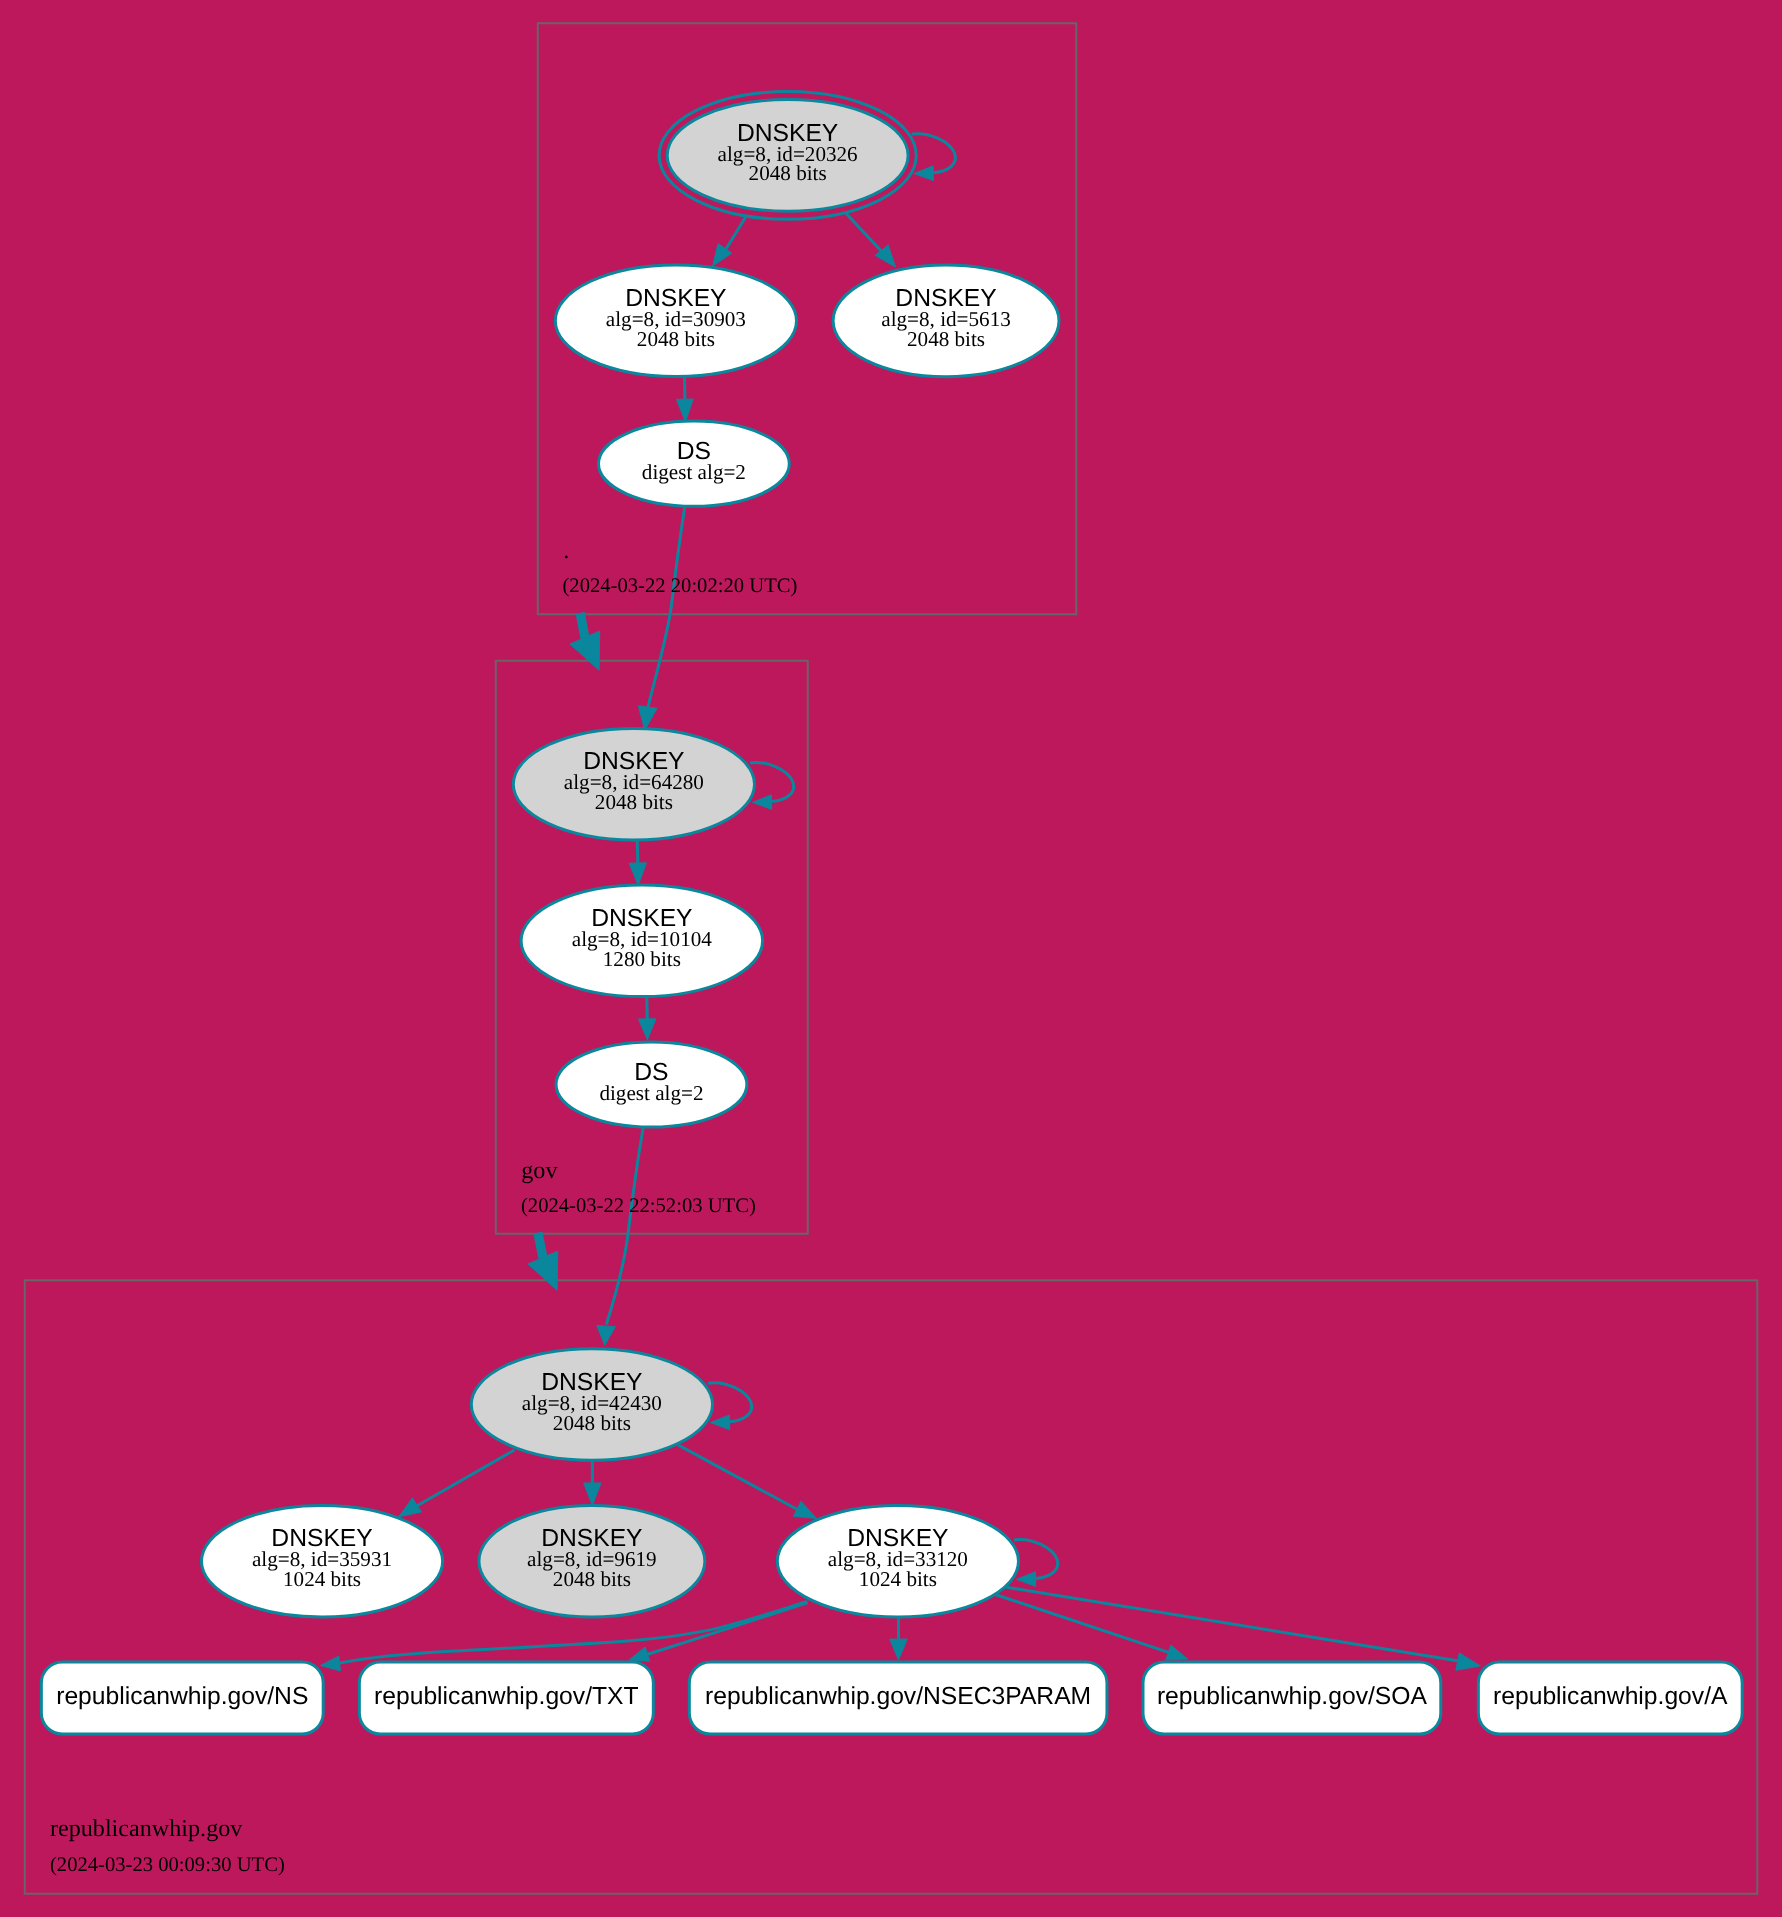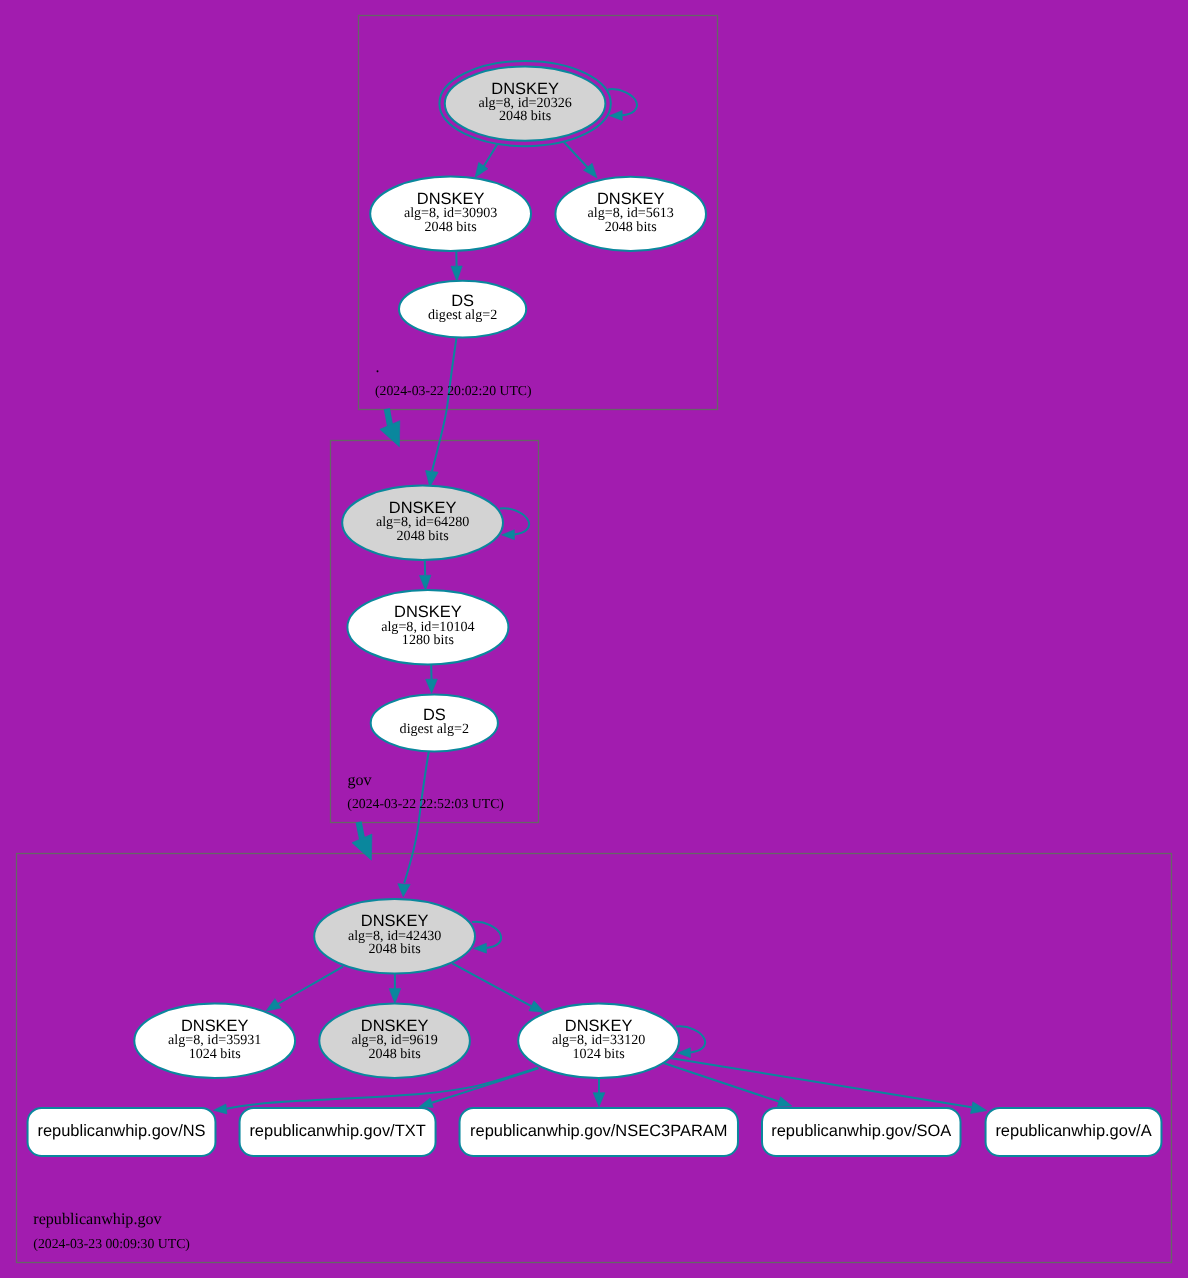--- a/index.html
+++ b/index.html
@@ -1,17 +1,17 @@
 <!DOCTYPE html>
 <html><head>
 <meta charset="utf-8">
 <title>DNSSEC authentication chain</title>
 <style>
   html,body{margin:0;padding:0;background:#ffffff;}
-  #page{position:relative;width:1188px;height:1278px;background:#a21caf;overflow:hidden;
+  #page{position:relative;width:1188px;height:1278px;background:#be185d;overflow:hidden;
         will-change:transform;}
   svg#diagram{display:block;shape-rendering:geometricPrecision;}
   text{dominant-baseline:alphabetic;text-rendering:geometricPrecision;}
   .n-title{font-family:"Liberation Sans",sans-serif;font-size:16.45px;fill:#000000;}
   .n-sub{font-family:"Liberation Serif",serif;font-size:14.1px;fill:#000000;}
   .z-name{font-family:"Liberation Serif",serif;font-size:16.1px;fill:#000000;}
   .z-date{font-family:"Liberation Serif",serif;font-size:13.75px;fill:#000000;}
   .rr-label{font-family:"Liberation Sans",sans-serif;font-size:16.45px;fill:#000000;}
 </style>
 </head>

